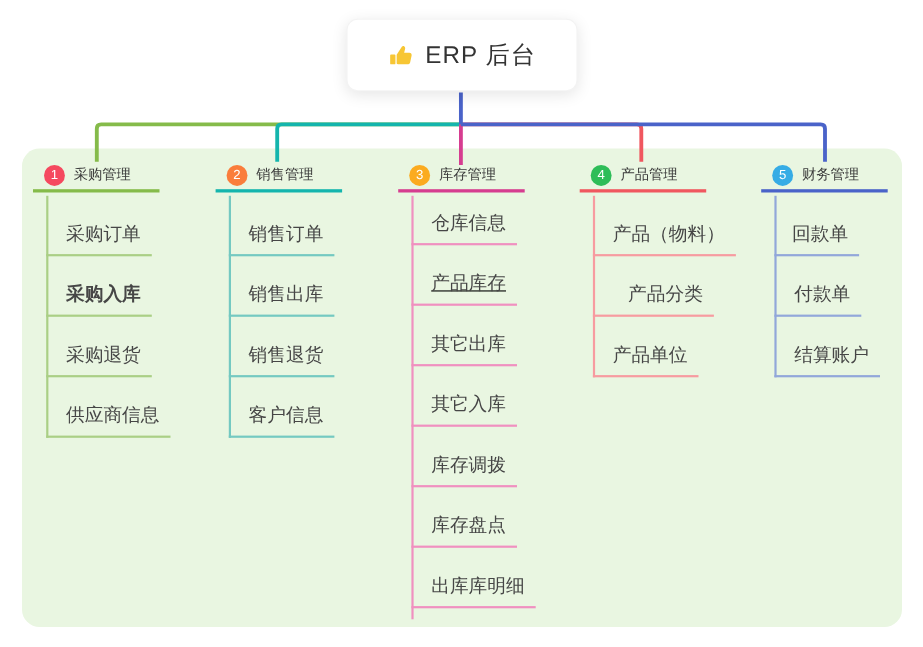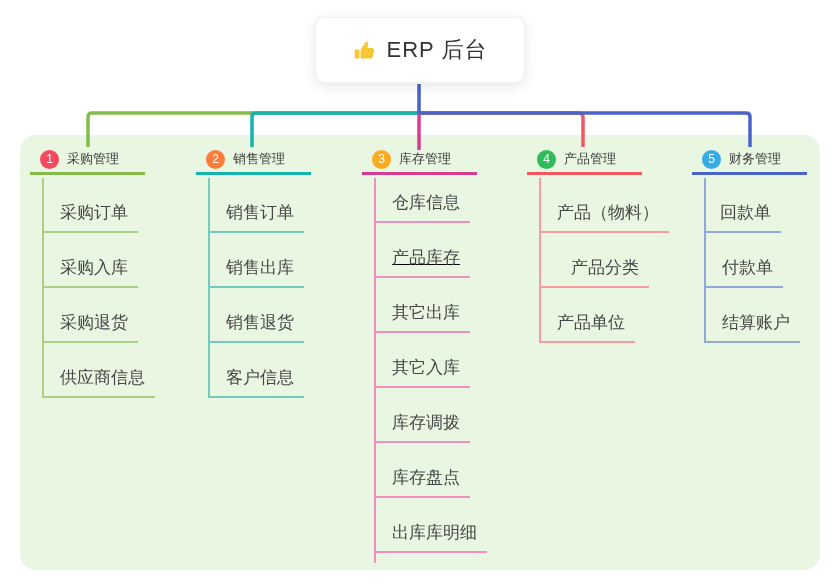--- a/index.html
+++ b/index.html
@@ -75,21 +75,21 @@
 <div class="branch-topic" style="left: 30px; top: 146px; border-bottom: 3px solid rgb(133, 187, 74);">
       <span class="badge" style="background: rgb(245, 73, 95);">1</span>
       <span class="topic-label">采购管理</span>
     </div>
     <div class="spine" style="left: 42px; top: 178px; height: 220px; background: rgb(170, 207, 133);"></div>
     <div class="children" style="left: 42px; top: 178px;">
       <div class="child-row">
         <div class="child-label-wrap" style="border-bottom: 2px solid rgb(170, 207, 133);"><span class="child-label">采购订单</span></div>
       </div>
       <div class="child-row">
-        <div class="child-label-wrap" style="border-bottom: 2px solid rgb(170, 207, 133);"><span class="child-label">采购入库</span></div>
+        <div class="child-label-wrap" style="border-bottom: 2px solid rgb(170, 207, 133); font-weight: bold;"><span class="child-label">采购入库</span></div>
       </div>
       <div class="child-row">
         <div class="child-label-wrap" style="border-bottom: 2px solid rgb(170, 207, 133); margin-top: 40px;"><span class="child-label">采购退货</span></div>
       </div>
       <div class="child-row">
         <div class="child-label-wrap" style="border-bottom: 2px solid rgb(170, 207, 133);"><span class="child-label">供应商信息</span></div>
       </div>
     </div>
     <div class="branch-topic" style="left: 196px; top: 146px; border-bottom: 3px solid rgb(20, 181, 173);">
       <span class="badge" style="background: rgb(250, 125, 59);">2</span>

